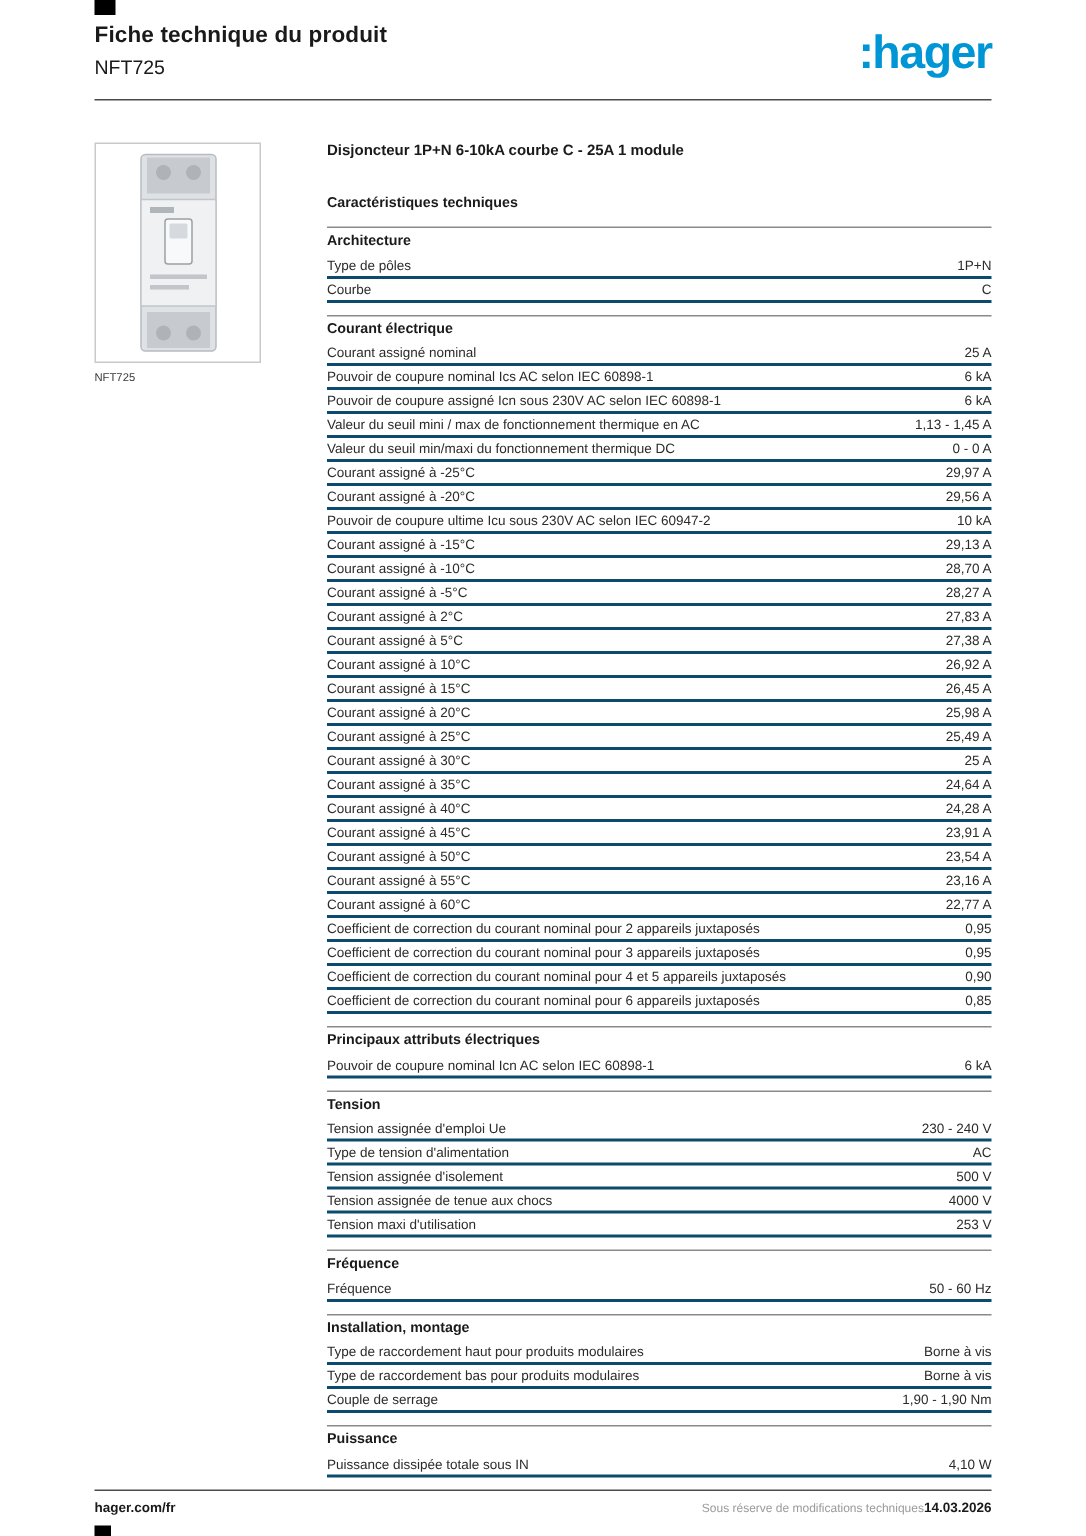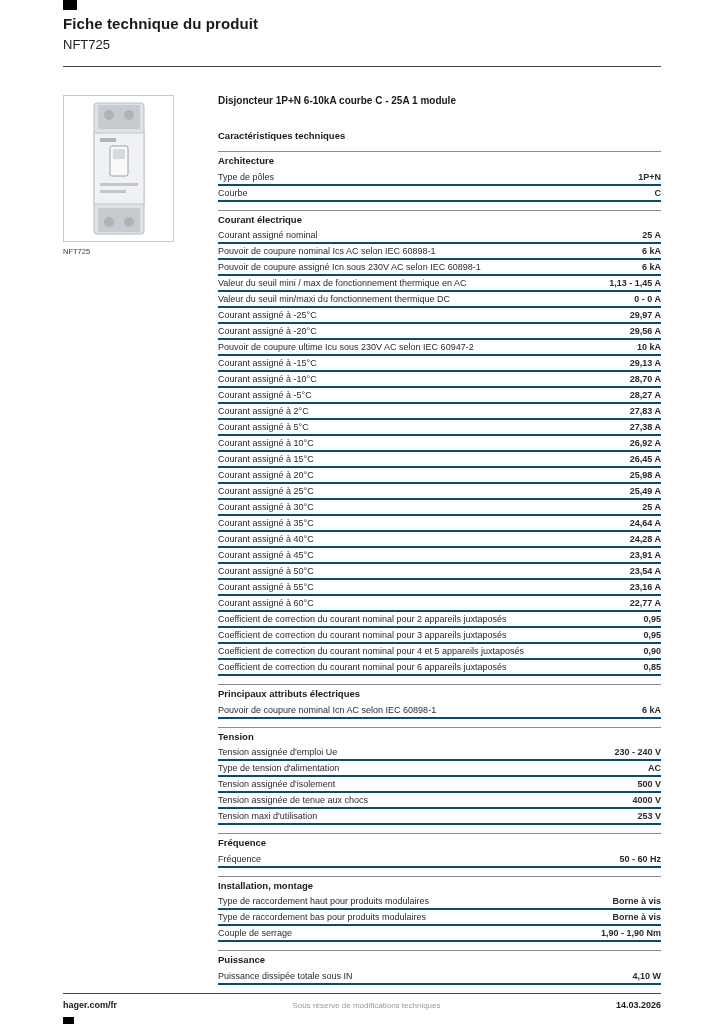--- a/index.html
+++ b/index.html
@@ -42,38 +42,39 @@
     font-size:9.5px; font-weight:bold;
     padding:3px 0 3.5px 0; line-height:11px;
   }
   .spec-row {
     display:flex; justify-content:space-between; align-items:baseline;
     border-bottom:2px solid #0c4a6e;
     font-size:9px; line-height:10px; padding:2px 0;
     color:#2b2b2b;
   }
   .spec-label { text-align:left; padding-right:10px; white-space:nowrap; }
-  .spec-value { text-align:left; white-space:nowrap;font-weight:bold; }
+  .spec-value { text-align:left; white-space:nowrap; }
 
   .footer-divider { position:absolute; left:63px; right:63px; top:993px; border-top:1px solid #4a4a4a; }
   .footer { position:absolute; left:63px; right:63px; top:1000px; display:flex; align-items:baseline; }
   .footer-link { font-size:9px; font-weight:bold; }
-  .footer-note { flex:1; text-align:center; font-size:8px; color:#9a9a9a; }
+  .footer-note { flex:1; text-align:right; font-size:8px; color:#9a9a9a; }
   .footer-date { font-size:9px; font-weight:bold; }
 </style>
 </head>
 <body>
 
 <div class="page">
 
   <div class="regmark-top"></div>
 
   <div class="header">
     <div class="page-title">Fiche technique du produit</div>
     <div class="page-ref">NFT725</div>
+    <div class="logo" style="color: rgb(0, 150, 213);">:hager</div>
   </div>
   <div class="header-divider"></div>
 
   <div class="content">
 
     <div class="aside">
       <div class="img-frame">
         <svg width="78" height="135" viewBox="0 0 78 135" aria-hidden="true">
 
           <rect x="14" y="2" width="50" height="131" rx="3" fill="#dfe2e5" stroke="#b8bcc0" stroke-width="1"></rect>

